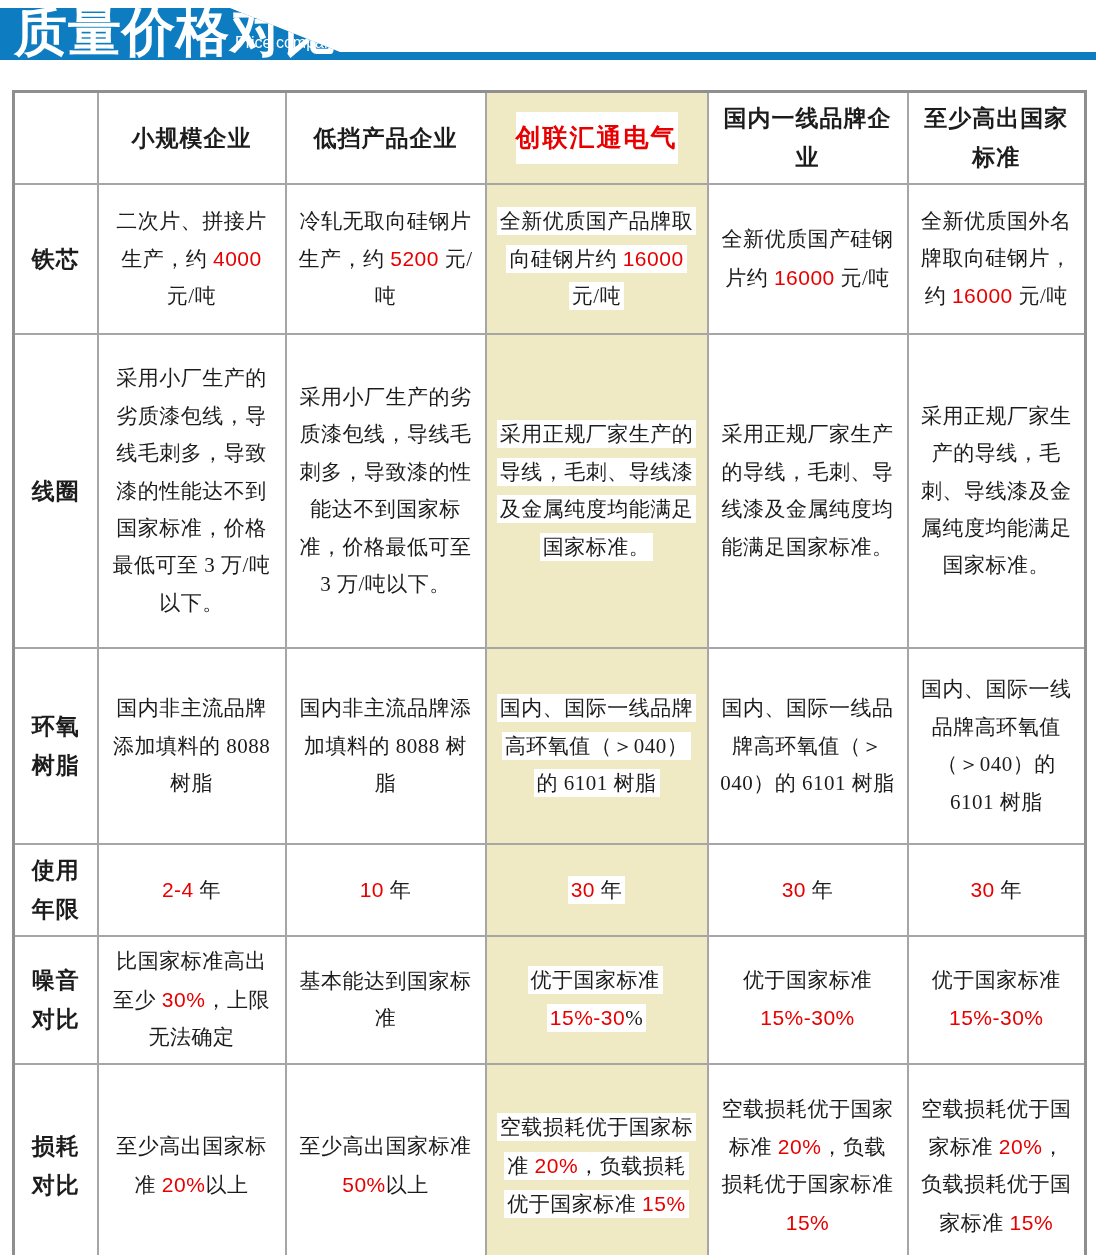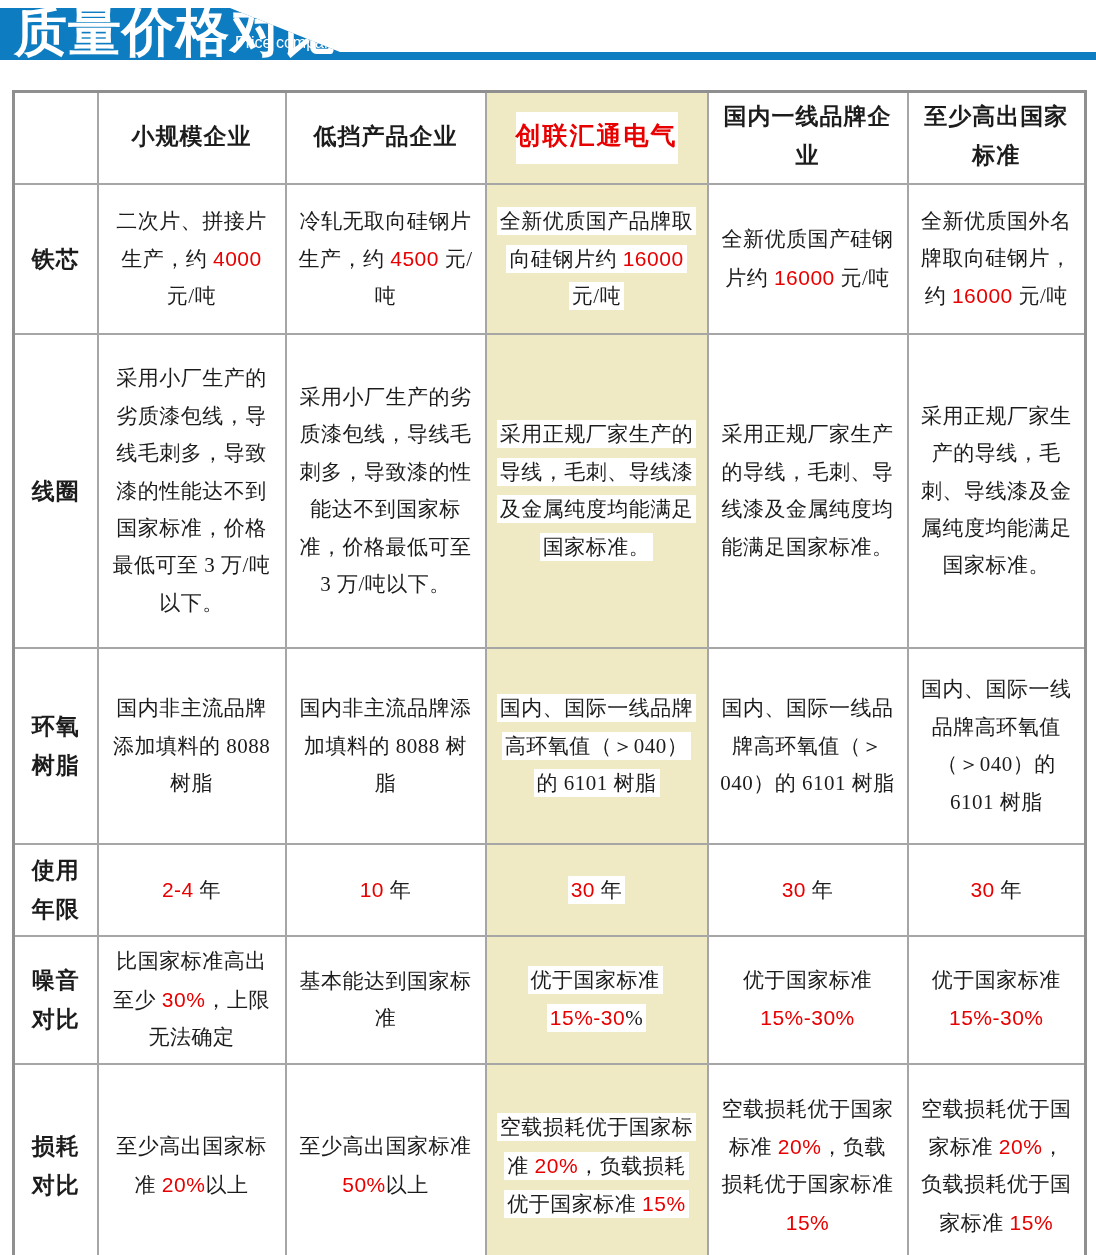--- a/index.html
+++ b/index.html
@@ -31,21 +31,21 @@
     border:3px solid #8f8f8f;
     background:#ffffff;
   }
   col.c0{width:84px;} col.c1{width:188px;} col.c2{width:200px;}
   col.c3{width:222px;} col.c4{width:200px;} col.c5{width:178px;}
   .cmp th,.cmp td{
     border:2px solid #a6a6a6;
     text-align:center;vertical-align:middle;
     padding:6px 10px;
   }
-  thead tr{height:86px;font-family:Liberation Mono, monospace;}
+  thead tr{height:86px;}
   tbody tr:nth-child(1){height:150px;}
   tbody tr:nth-child(2){height:314px;}
   tbody tr:nth-child(3){height:196px;}
   tbody tr:nth-child(4){height:78px;margin-top:32px;}
   tbody tr:nth-child(5){height:126px;}
   tbody tr:nth-child(6){height:206px;}
   .cmp th{font-size:23px;font-weight:bold;line-height:1.7;letter-spacing:1px;}
   .cmp td{font-size:21px;line-height:1.78;letter-spacing:0.5px;}
   .cmp .feat{background:#efe9c4;}
   th.feat-head .hl-strong{
@@ -84,21 +84,21 @@
         <th>低挡产品企业</th>
         <th class="feat feat-head"><span class="hl-strong">创联汇通电气</span></th>
         <th>国内一线品牌企业</th>
         <th>至少高出国家标准</th>
       </tr>
     </thead>
   <tbody>
       <tr>
         <th>铁芯</th>
         <td><span>二次片、拼接片生产，约 </span><span class="red">4000</span><span> 元/吨</span></td>
-        <td><span>冷轧无取向硅钢片生产，约 </span><span class="red">4500</span><span> 元/吨</span></td>
+        <td><span>冷轧无取向硅钢片生产，约 </span><span class="red">5200</span><span> 元/吨</span></td>
         <td class="feat"><span class="hl"><span>全新优质国产品牌取向硅钢片约 </span><span class="red">16000</span><span> 元/吨</span></span></td>
         <td><span>全新优质国产硅钢片约 </span><span class="red">16000</span><span> 元/吨</span></td>
         <td><span>全新优质国外名牌取向硅钢片，约 </span><span class="red">16000</span><span> 元/吨</span></td>
       </tr>
       <tr>
         <th>线圈</th>
         <td><span>采用小厂生产的劣质漆包线，导线毛刺多，导致漆的性能达不到国家标准，价格最低可至 3 万/吨以下。</span></td>
         <td><span>采用小厂生产的劣质漆包线，导线毛刺多，导致漆的性能达不到国家标准，价格最低可至 3 万/吨以下。</span></td>
         <td class="feat"><span class="hl"><span>采用正规厂家生产的导线，毛刺、导线漆及金属纯度均能满足国家标准。</span></span></td>
         <td><span>采用正规厂家生产的导线，毛刺、导线漆及金属纯度均能满足国家标准。</span></td>

